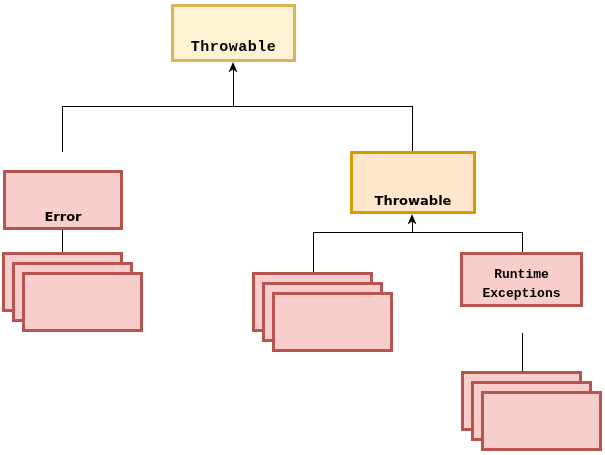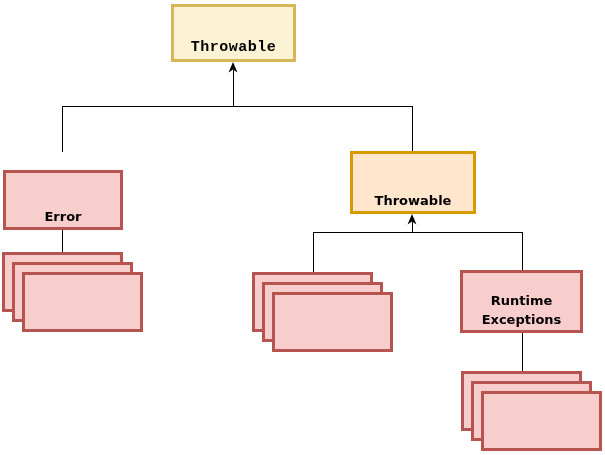--- a/index.html
+++ b/index.html
@@ -87,21 +87,21 @@
   </div>
 
   <div class="node pink" style="left:3px; top:152px; width:120px; height:60px;margin-top:18px;">
     <span class="label">Error</span>
   </div>
 
   <div class="node orange" style="left:350px; top:151px; width:126px; height:63px;">
     <span class="label">Throwable</span>
   </div>
 
-  <div class="node pink" style="left:460px; top:270px; width:123px; height:63px;">
+  <div class="node pink" style="left:460px; top:252px; width:123px; height:55px;font-family:Liberation Mono, monospace;">
     <span class="label">Runtime Exceptions</span>
   </div>
 
   <div>
     <div class="card" style="left:2px;  top:252px;"></div>
     <div class="card" style="left:12px; top:262px;"></div>
     <div class="card" style="left:22px; top:272px;"></div>
   </div>
 
   <div>

